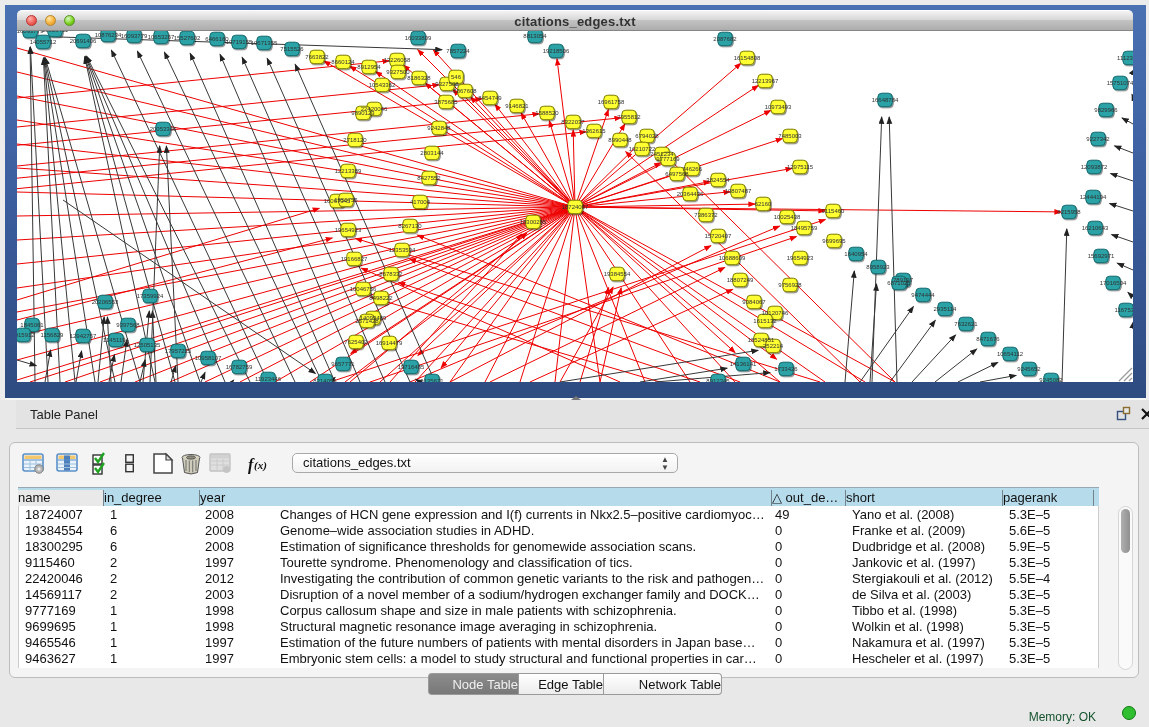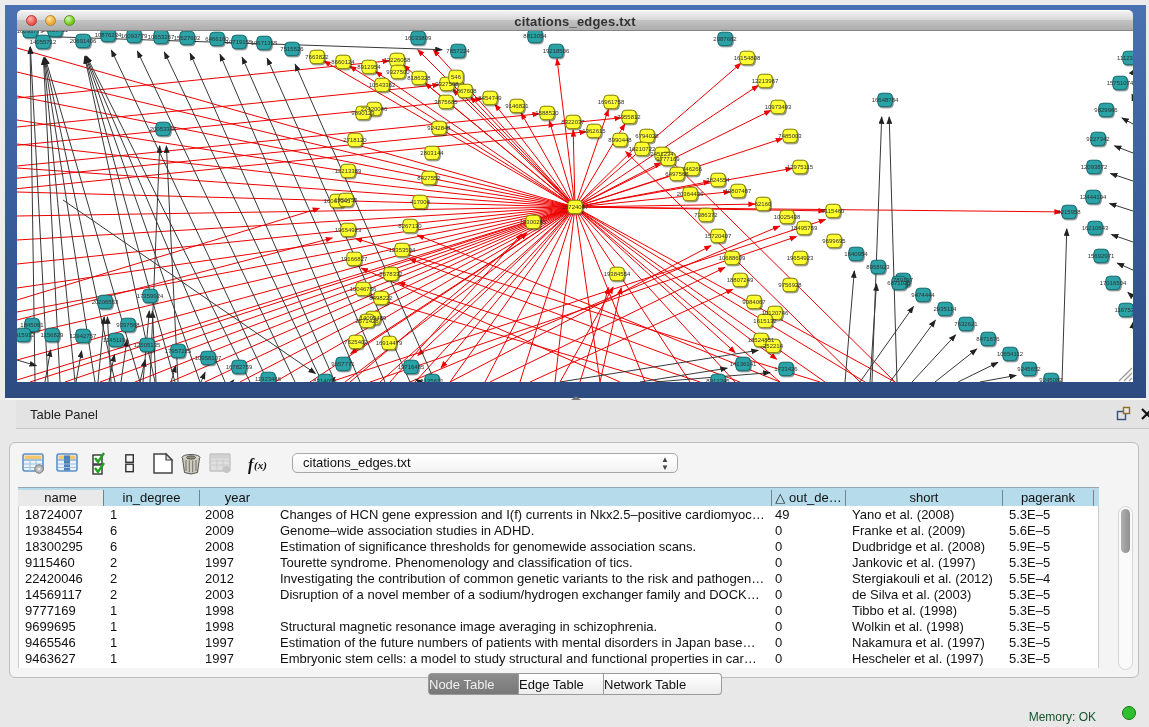--- a/index.html
+++ b/index.html
@@ -11,29 +11,29 @@
 #canvas{position:absolute;left:12px;top:26px;width:1116px;height:351px;background:#fff;overflow:hidden}
 
 #tp{position:absolute;left:0;top:400px;width:1149px;height:327px;background:#e8e8e8}
 #tpbar{position:absolute;left:16px;top:0;width:1149px;height:29px;background:#e3e3e3;border-bottom:1px solid #c6c6c6}
 #tpbar .t{position:absolute;left:14px;top:7px;font-size:13px;color:#222}
 #panelbox{position:absolute;left:9px;top:42px;width:1130px;height:236px;background:#f4f4f4;border:1px solid #bdbdbd;border-radius:6px}
 #toolbar{position:absolute;left:10px;top:8px;height:28px}
 #combo{position:absolute;left:282px;top:10px;width:386px;height:20px;background:linear-gradient(180deg,#ffffff,#f2f2f2);border:1px solid #a9a9a9;border-radius:5px;font-size:13px;color:#111;line-height:18px;padding-left:10px}
 #combo .ar{position:absolute;right:8px;top:2px;font-size:8px;color:#444;line-height:8px;text-align:center}
 #thead{position:absolute;left:8px;top:44px;width:1081px;height:20px;background:#b6dcec;border-top:1px solid #98a8b2;border-bottom:1px solid #8aa0ae}
-#thead div{position:absolute;top:2px;height:18px;font-size:13px;color:#111;text-align:center}
+#thead div{position:absolute;top:2px;height:18px;font-size:13px;color:#111;}
 #tbody{position:absolute;left:8px;top:63px;width:1081px;height:162px;background:#fff;overflow:hidden;border-left:1px solid #ccc;border-right:1px solid #ccc}
 .trow{position:relative;height:16px;font-size:13px;color:#111;white-space:nowrap}
 .trow div{position:absolute;top:1px}
 .c0{left:6px}.c1{left:91px}.c2{left:186px}.c3{left:261px}.c4{left:756px}.c5{left:833px}.c6{left:990px}
 #vscroll{position:absolute;left:1108px;top:63px;width:15px;height:164px;background:#fafafa;border:1px solid #d5d5d5;border-radius:8px}
 #vthumb{position:absolute;left:2px;top:2px;width:9px;height:44px;background:linear-gradient(90deg,#b0b0b0,#8f8f8f);border-radius:5px}
 #tabs{position:absolute;left:428px;top:273px;height:22px;font-size:13px}
-.tab{position:absolute;top:0;height:22px;line-height:21px;text-align:left;border:1px solid #9a9a9a}
+.tab{position:absolute;top:0;height:22px;line-height:21px;text-align:right;border:1px solid #9a9a9a}
 #tab1{left:0;width:90px;background:linear-gradient(180deg,#8c8c8c,#787878);color:#f0f0f0;border-radius:4px 0 0 4px;border-right:none}
 #tab2{left:90px;width:86px;background:linear-gradient(180deg,#ffffff,#ececec);color:#111}
 #tab3{left:176px;width:118px;background:linear-gradient(180deg,#ffffff,#ececec);color:#111;border-left:none;border-radius:0 4px 4px 0}
 #mem{position:absolute;right:53px;top:310px;font-size:12px;color:#14532d}
 #memdot{position:absolute;right:13px;top:306px;width:14px;height:14px;border-radius:50%;background:#2fbf30;border:1.5px solid #127a12}
 </style></head>
 <body>
 <div id="stage">
   <div id="gwin">
     <div class="titlebar">
@@ -630,20 +630,21 @@
             <div class="c2">2003</div>
             <div class="c3">Disruption of a novel member of a sodium/hydrogen exchanger family and DOCK…</div>
             <div class="c4">0</div>
             <div class="c5">de Silva et al. (2003)</div>
             <div class="c6">5.3E–5</div>
           </div>
 <div class="trow">
             <div class="c0">9777169</div>
             <div class="c1">1</div>
             <div class="c2">1998</div>
+            <div class="c3">Corpus callosum shape and size in male patients with schizophrenia.</div>
             <div class="c4">0</div>
             <div class="c5">Tibbo et al. (1998)</div>
             <div class="c6">5.3E–5</div>
           </div>
 <div class="trow">
             <div class="c0">9699695</div>
             <div class="c1">1</div>
             <div class="c2">1998</div>
             <div class="c3">Structural magnetic resonance image averaging in schizophrenia.</div>
             <div class="c4">0</div>

